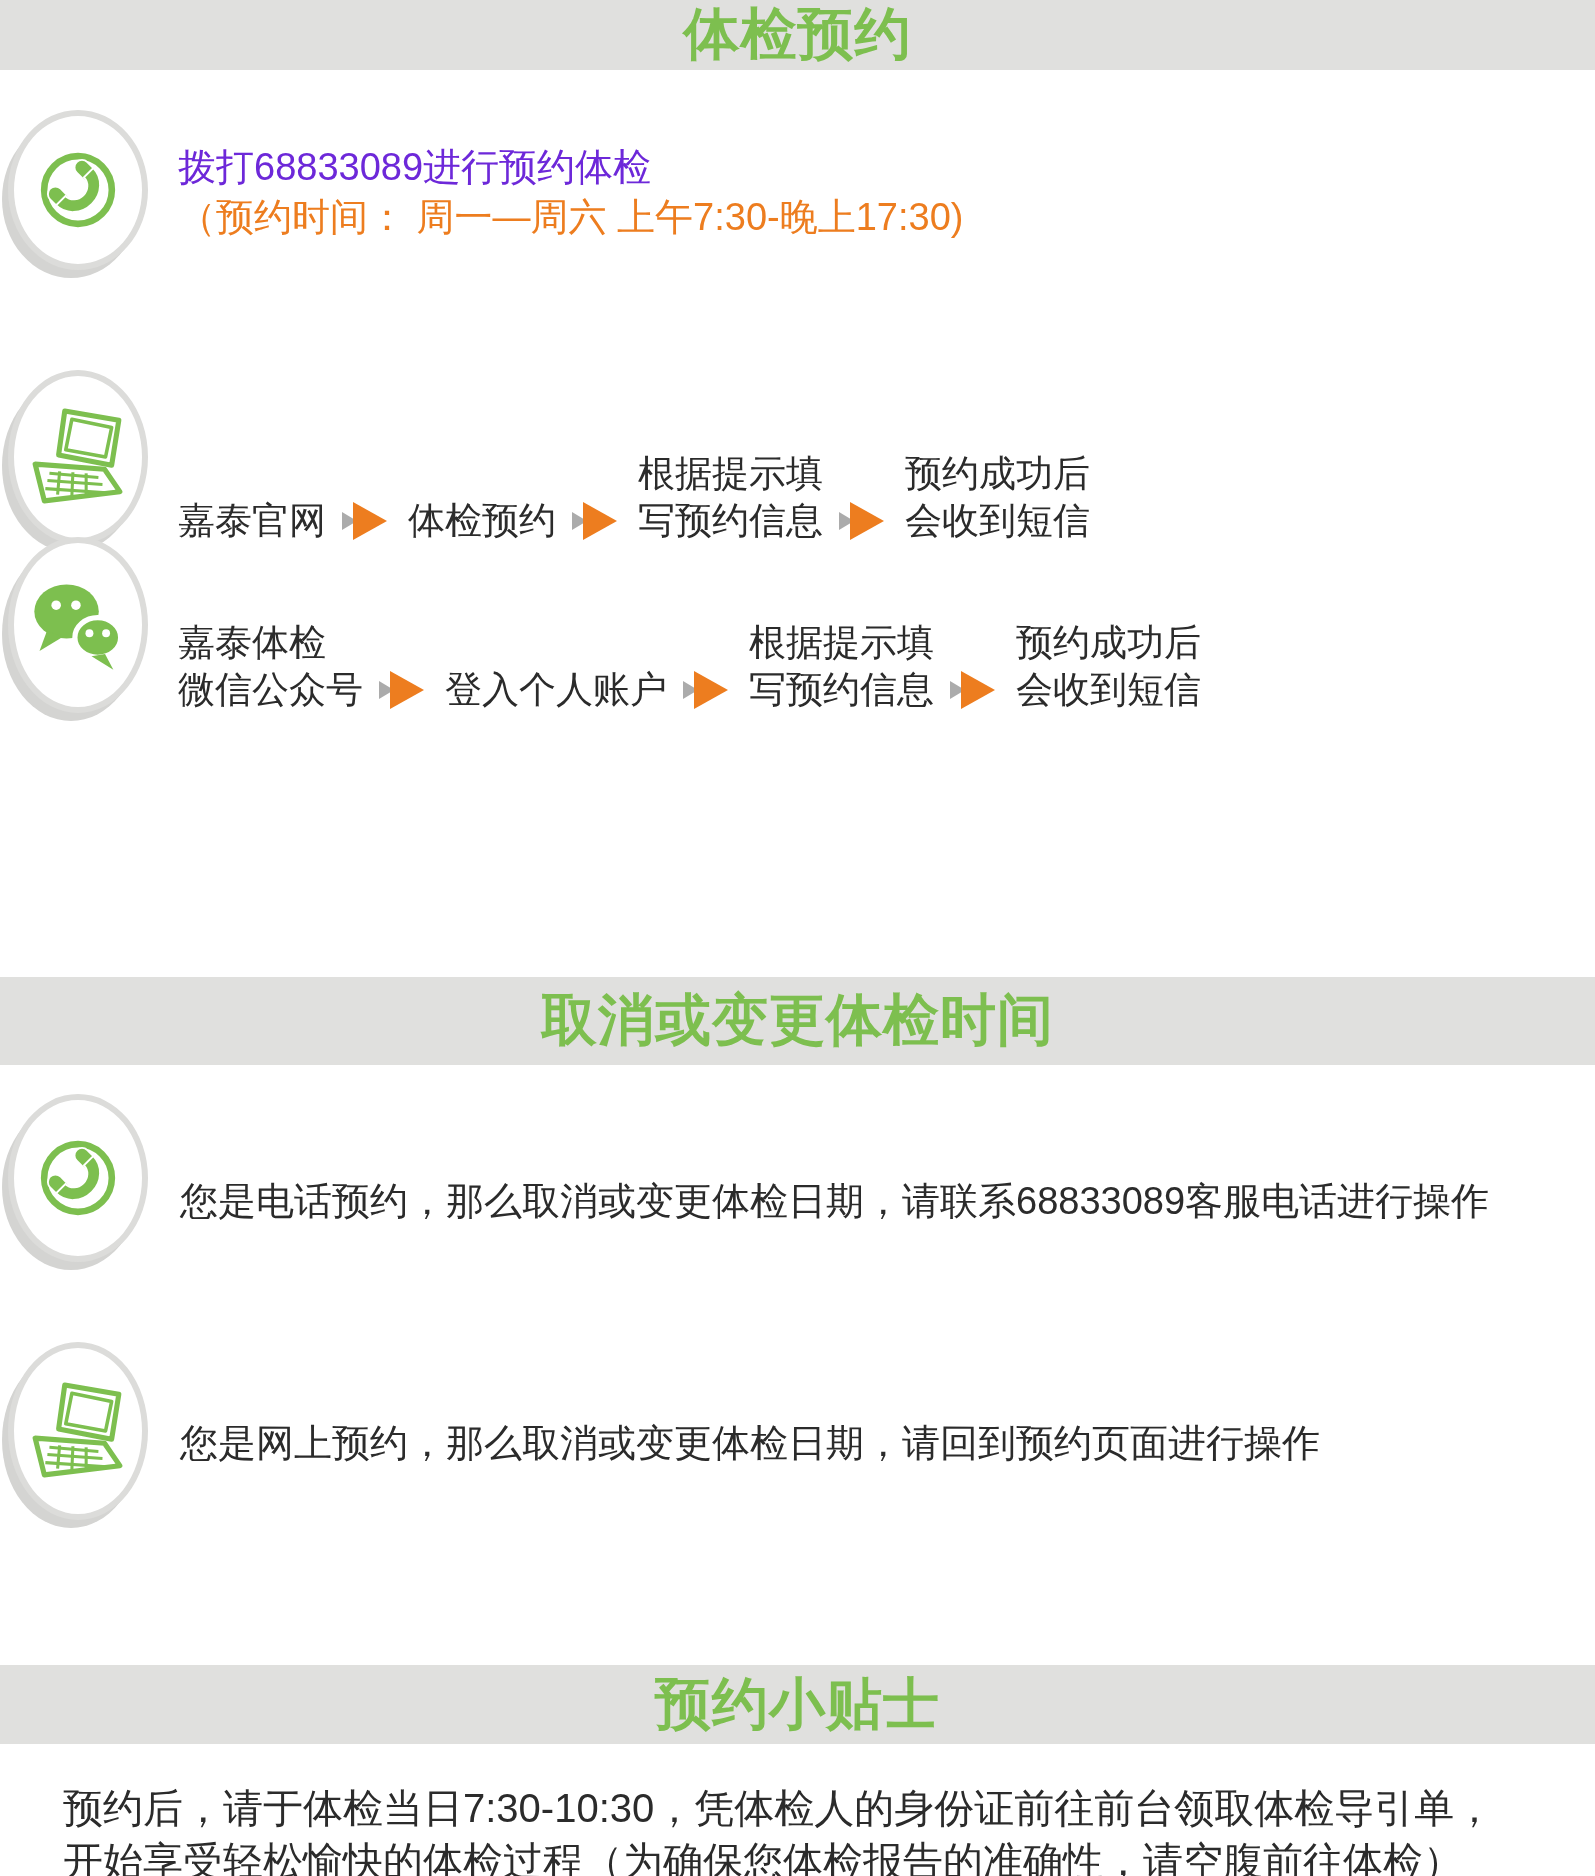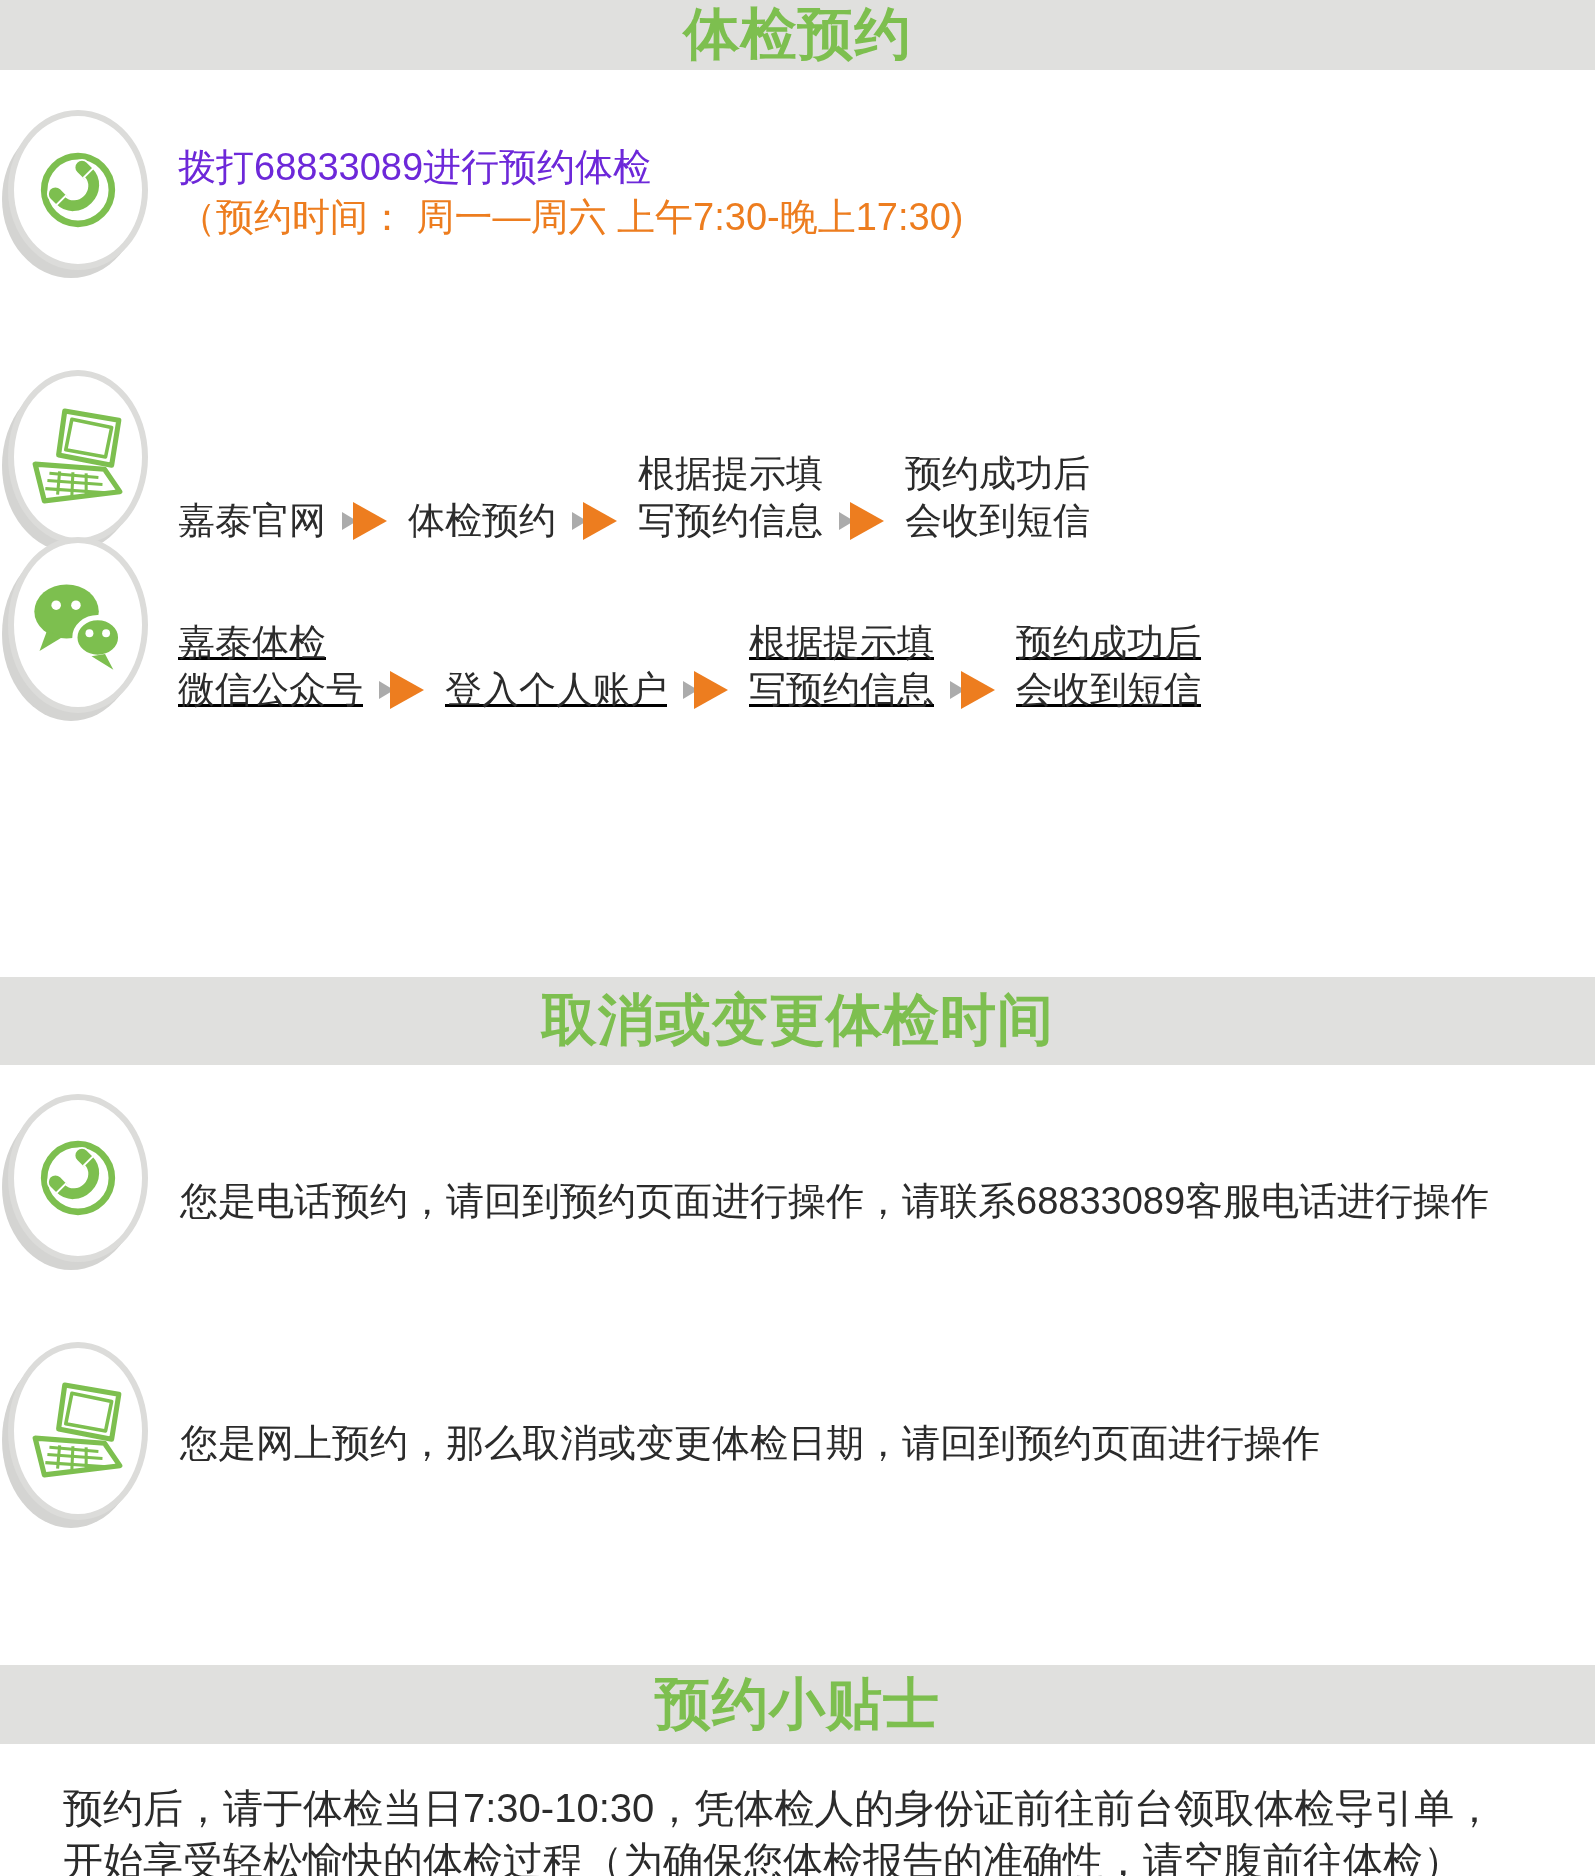--- a/index.html
+++ b/index.html
@@ -38,21 +38,21 @@
   #circle-laptop-2 { top: 1342px; height: 178px; }
 
   
   .phone-block { position: absolute; left: 178px; top: 142px; font-size: 38px; line-height: 50px; white-space: nowrap; }
   .phone-line-1 { color: #6d28d9; }
   .phone-line-2 { color: #ed7d1f; }
 
   
   .flow-row { position: absolute; left: 178px; display: flex; align-items: flex-end; }
   #flow-web    { top: 370px; height: 174px; }
-  #flow-wechat { top: 537px; height: 176px; text-decoration: underline; }
+  #flow-wechat { top: 537px; height: 176px; }
   .flow-step { font-size: 37px; line-height: 47px; color: #2b2b2b; white-space: nowrap; text-align: left; }
   .flow-arrow { margin: 0 14px; flex: none; display: block; }
 
   
   .single-line { position: absolute; left: 180px; font-size: 38px; color: #2b2b2b; white-space: nowrap; }
   #cancel-phone-text { top: 1176px; }
   #cancel-web-text   { top: 1418px; text-align: right; }
 
   
   .tips-block { position: absolute; left: 63px; top: 1782px; font-size: 40px; line-height: 53px; color: #2b2b2b; white-space: nowrap; }
@@ -176,21 +176,21 @@
   <div class="icon-circle" id="circle-phone-2">
     <svg width="94" height="94" viewBox="0 0 100 100">
       <circle cx="50" cy="50" r="36" fill="none" stroke="#7dbf4f" stroke-width="7"></circle>
       <g transform="rotate(-45 50 50)" fill="#7dbf4f" stroke="#ffffff" stroke-width="2">
         <rect x="22" y="28" width="16" height="27" rx="8"></rect>
         <rect x="62" y="28" width="16" height="27" rx="8"></rect>
         <path d="M22,45 A28,26 0 0 0 78,45 L64,45 A14,13 0 0 1 36,45 Z"></path>
       </g>
     </svg>
   </div>
-  <div class="single-line" id="cancel-phone-text">您是电话预约，请回到预约页面进行操作，请联系68833089客服电话进行操作</div>
+  <div class="single-line" id="cancel-phone-text">您是电话预约，那么取消或变更体检日期，请联系68833089客服电话进行操作</div>
 
   <div class="icon-circle" id="circle-laptop-2">
     <svg width="102" height="102" viewBox="0 0 100 100">
       <polygon points="37,5 90,14 83,58 31,48" fill="#fff" stroke="#7dbf4f" stroke-width="5" stroke-linejoin="round"></polygon>
       <polygon points="44,13 83,21 77,50 38,43" fill="none" stroke="#7dbf4f" stroke-width="3.5" stroke-linejoin="round"></polygon>
       <polygon points="8,57 76,62 91,84 17,93" fill="#fff" stroke="#7dbf4f" stroke-width="5" stroke-linejoin="round"></polygon>
       <g stroke="#7dbf4f" stroke-width="3" fill="none">
         <line x1="22" y1="66" x2="70" y2="70"></line>
         <line x1="20" y1="73" x2="74" y2="77"></line>
         <line x1="18" y1="81" x2="78" y2="85"></line>

